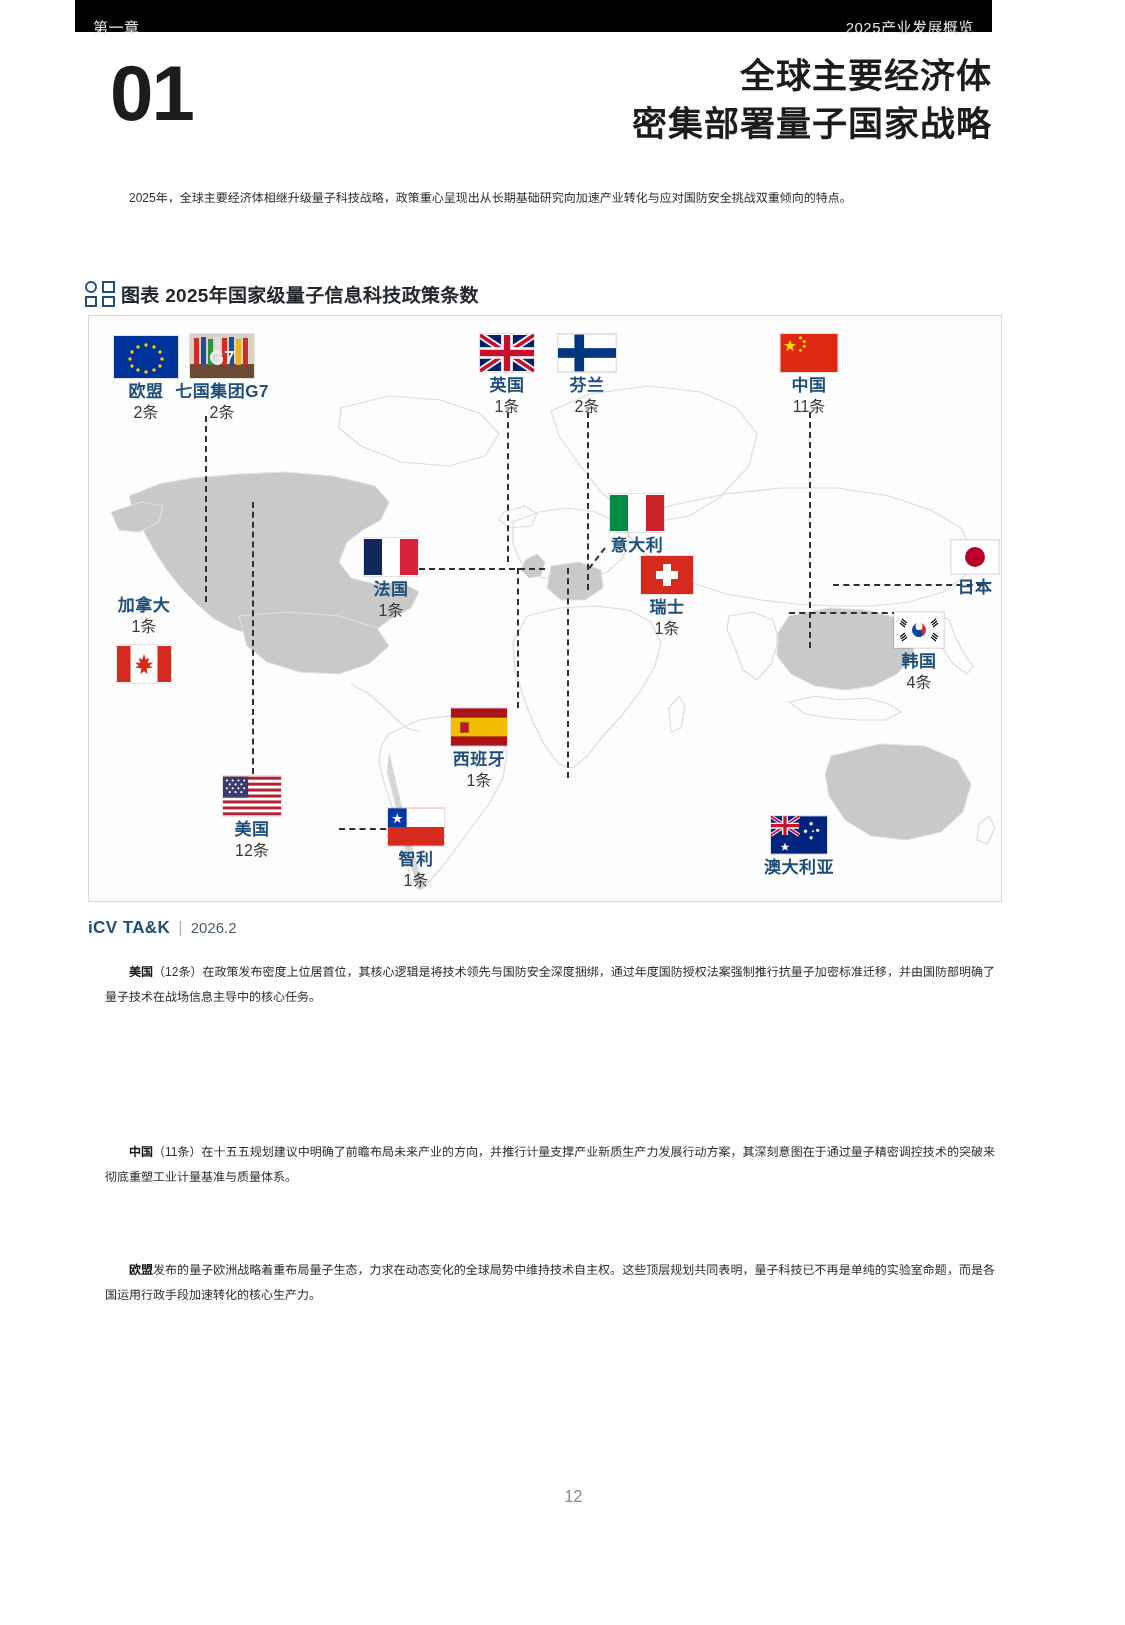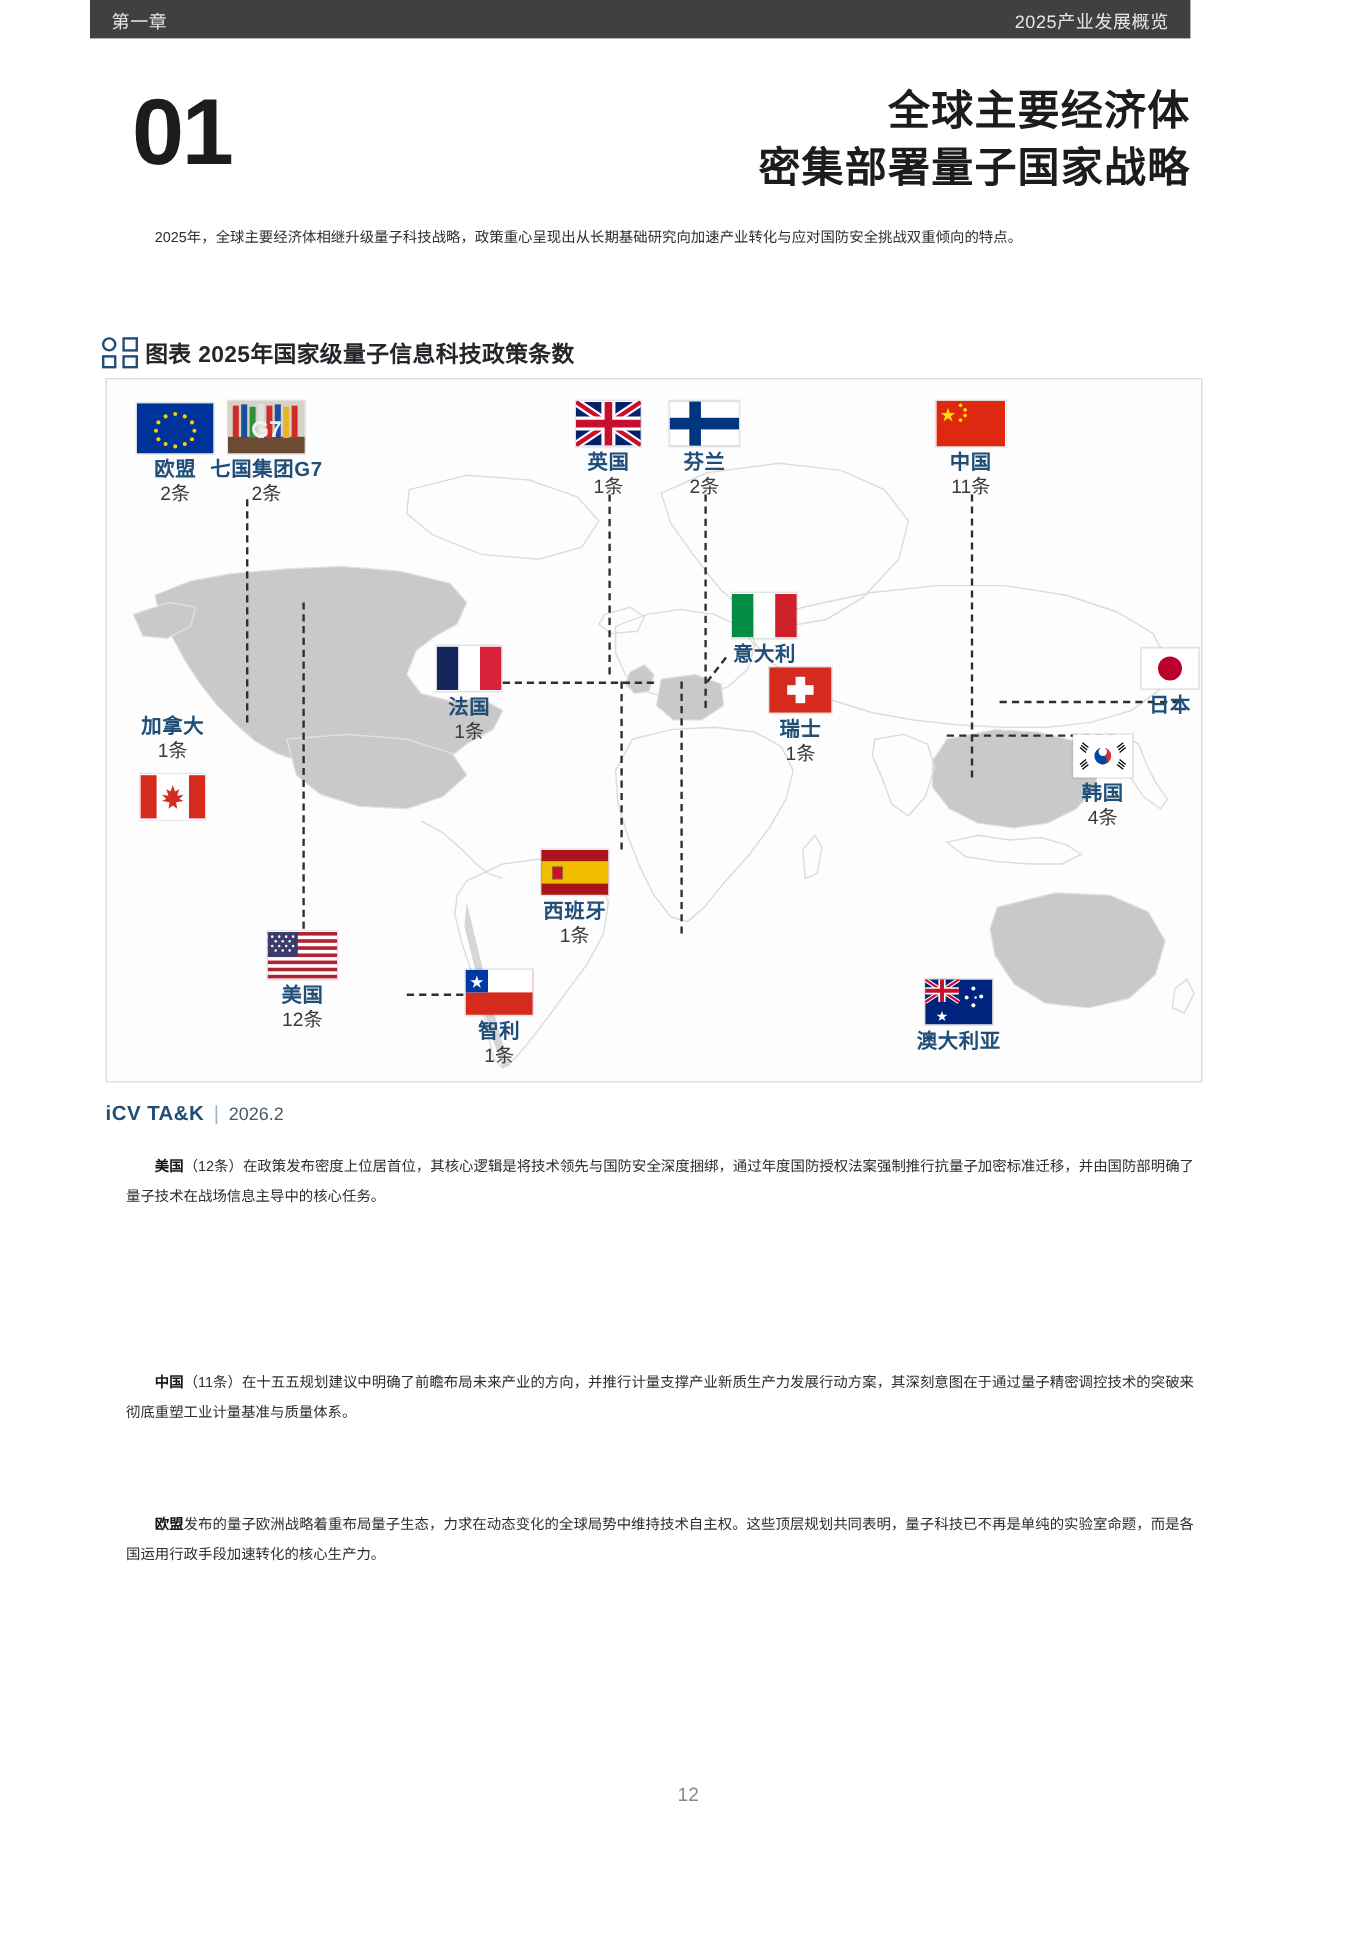--- a/index.html
+++ b/index.html
@@ -7,28 +7,28 @@
     width:1125px;height:1625px;
     background:#ffffff;
     font-family:"Liberation Sans","DejaVu Sans",sans-serif;
     color:#1a1a1a;
     overflow:hidden;
     position:relative;
   }
   
   .runhead{
     position:absolute;left:75px;top:0;width:917px;height:32px;
-    background:#404040;display:flex;align-items:flex-end;justify-content:space-between;
-    padding:5px 18px;box-sizing:border-box;
+    background:#000000;display:flex;align-items:flex-start;justify-content:space-between;
+    padding:16px 18px;box-sizing:border-box;
   }
   .runhead span{color:#e6e6e6;font-size:15px;letter-spacing:.5px;}
 
   
   .titleblock{
-    position:absolute;left:75px;top:69px;width:917px;height:110px;
+    position:absolute;left:75px;top:52px;width:917px;height:110px;
   }
   .chapnum{
     position:absolute;left:35px;top:2px;
     font-size:78px;font-weight:800;letter-spacing:-2px;line-height:1;color:#1c1c1c;
     font-family:"Liberation Sans","DejaVu Sans",sans-serif;
   }
   .headline{
     position:absolute;right:0;top:0;text-align:right;
     font-size:35px;font-weight:800;line-height:1.38;color:#1c1c1c;letter-spacing:1px;
   }

